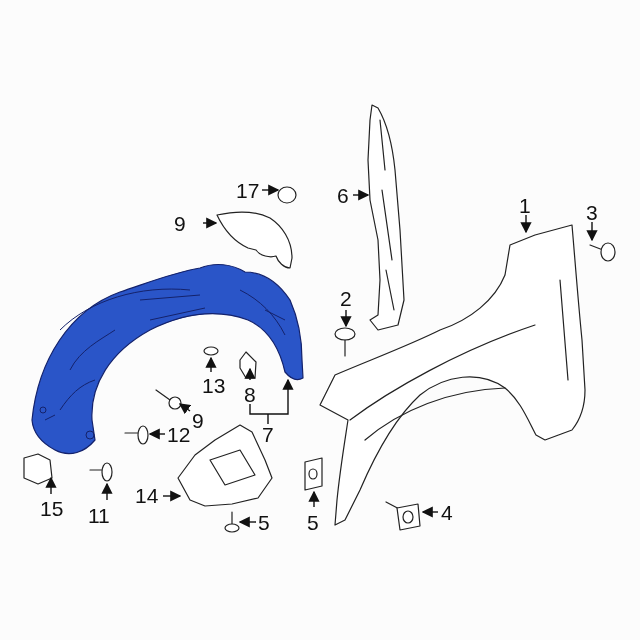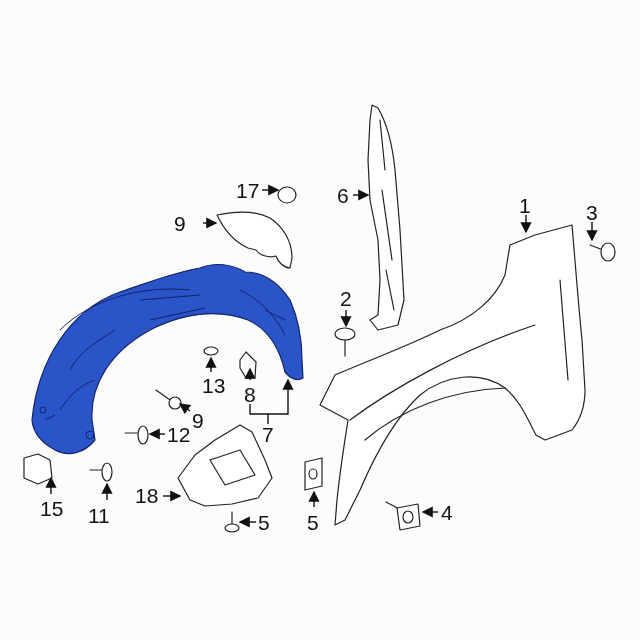--- a/index.html
+++ b/index.html
@@ -121,15 +121,15 @@
 <span class="callout" style="left:340px;top:288px">2</span>
 <span class="callout" style="left:441px;top:502px">4</span>
 <span class="callout" style="left:307px;top:512px">5</span>
 <span class="callout" style="left:202px;top:375px">13</span>
 <span class="callout" style="left:244px;top:384px">8</span>
 <span class="callout" style="left:262px;top:424px">7</span>
 <span class="callout" style="left:192px;top:410px">9</span>
 <span class="callout" style="left:167px;top:424px">12</span>
 <span class="callout" style="left:88px;top:505px">11</span>
 <span class="callout" style="left:40px;top:498px">15</span>
-<span class="callout" style="left:135px;top:485px">18</span>
+<span class="callout" style="left:135px;top:485px">14</span>
 <span class="callout" style="left:258px;top:512px">5</span>
 </div>
 
 </body></html>

